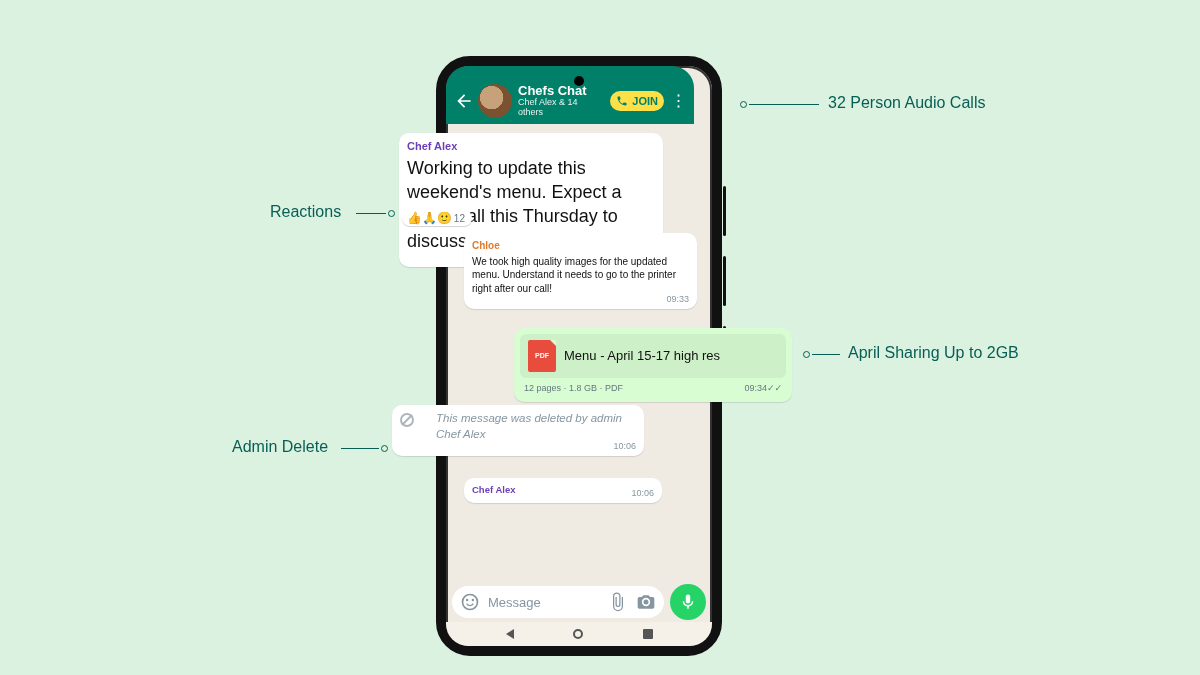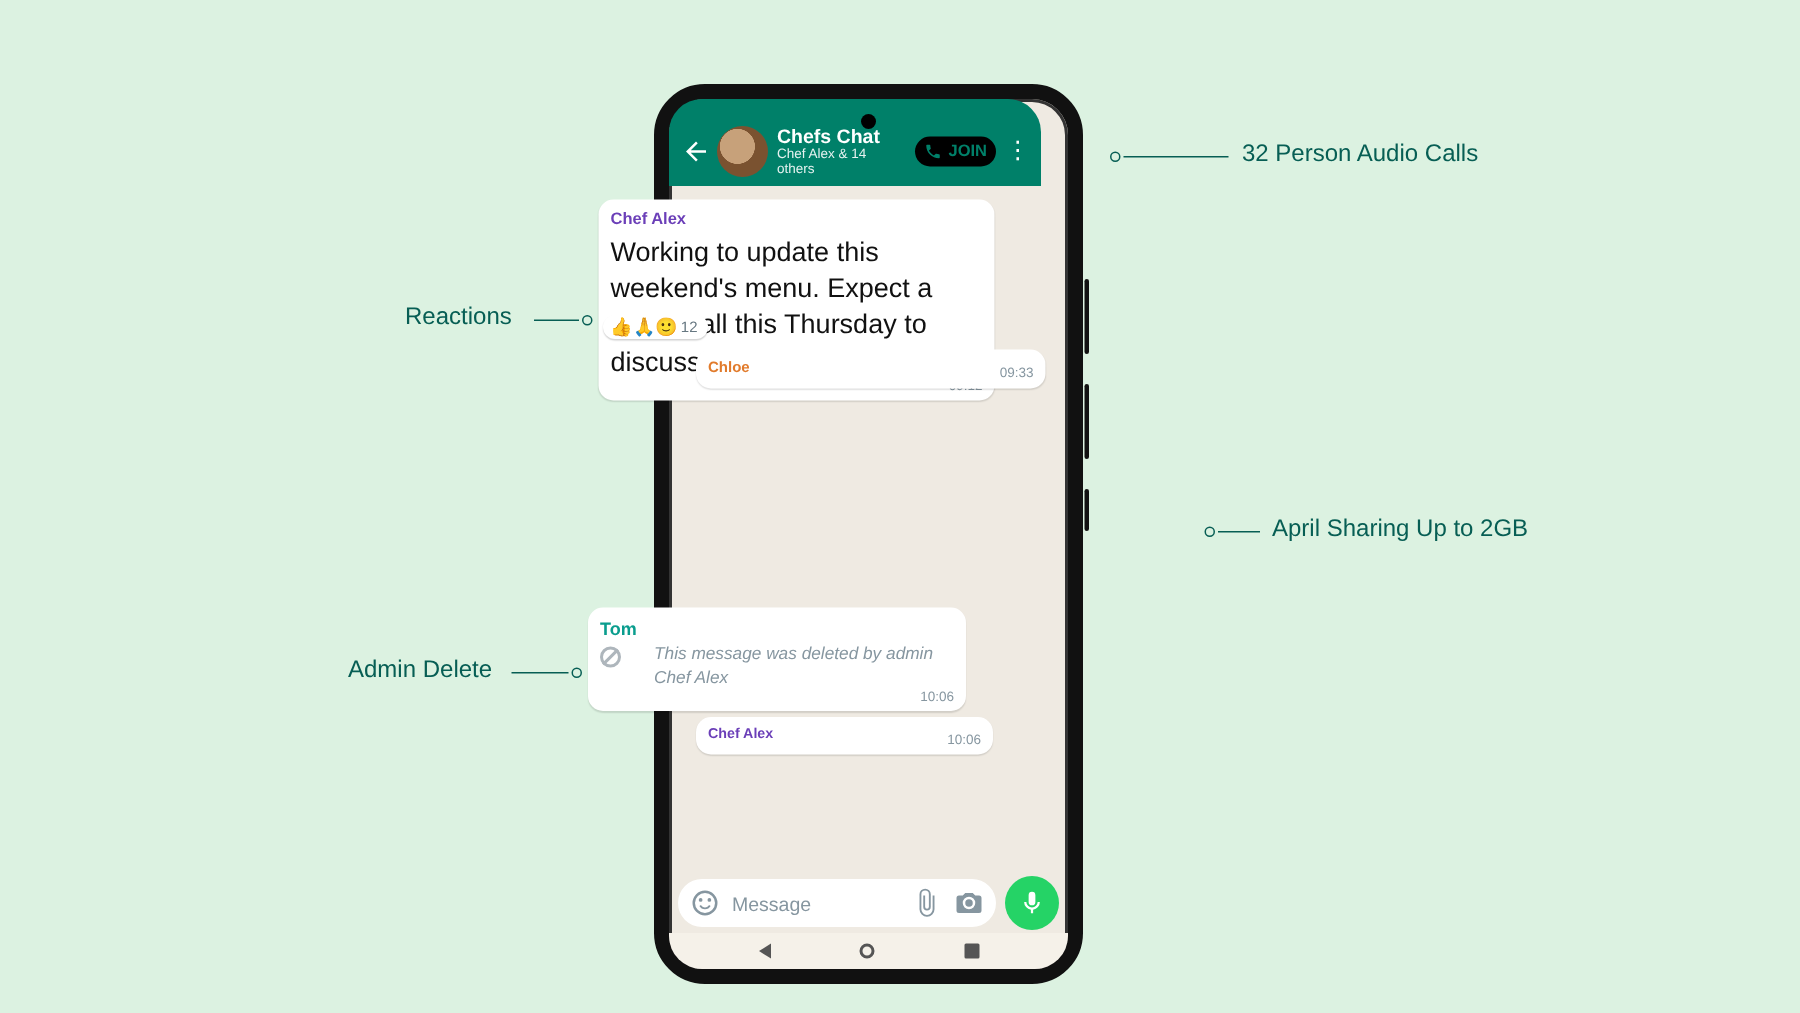--- a/index.html
+++ b/index.html
@@ -26,21 +26,21 @@
 .sidebtn.b3{top:260px;height:28px}
 
 
 .header{position:absolute;top:0;left:0;right:18px;height:58px;background:var(--teal-header);border-radius:22px 22px 0 0;display:flex;align-items:center;padding:12px 8px 0 8px;color:#fff;gap:6px;z-index:5}
 .back{width:18px}
 .back svg{width:20px;height:20px;fill:#fff;display:block}
 .avatar{width:34px;height:34px;border-radius:50%;background:radial-gradient(circle at 40% 40%,#c7a17a 0 40%,#7a5230 41% 100%)}
 .titleblk{flex:1;line-height:1.1}
 .title{font-weight:600;font-size:13px}
 .subtitle{font-size:9px;opacity:.9}
-.joinbtn{background:#000000;color:var(--teal-header);border-radius:18px;padding:4px 6px;display:flex;align-items:flex-end;gap:4px;font-weight:700;font-size:11px}
+.joinbtn{background:#fde047;color:var(--teal-header);border-radius:18px;padding:4px 6px;display:flex;align-items:flex-end;gap:4px;font-weight:700;font-size:11px}
 .joinbtn svg{width:12px;height:12px;fill:var(--teal-header)}
 .kebab{width:16px;text-align:center;font-size:16px;line-height:1;letter-spacing:-1px}
 
 
 .chat{position:absolute;top:58px;bottom:56px;left:0;right:0}
 
 
 .bubble{position:absolute;background:var(--msg-bg);border-radius:10px;padding:6px 8px 4px;box-shadow:0 1px 1px rgba(0,0,0,.12);font-size:11px;line-height:1.35;color:#111}
 .bubble .name{font-weight:600;font-size:11px;margin-bottom:2px}
 .bubble .ts{position:absolute;right:8px;bottom:4px;font-size:9px;color:var(--grey)}
@@ -147,26 +147,36 @@
 
     <div class="react">
       <span>👍</span>
       <span>🙏</span>
       <span>🙂</span>
       <span class="count">12</span>
     </div>
 
     <div class="bubble b-chloe">
       <div class="name">Chloe</div>
+      <div class="body">We took high quality images for the updated menu. Understand it needs to go to the printer right after our call!</div>
       <div class="ts">09:33</div>
     </div>
 
+    <div class="bubble b-file">
+      <div class="fileinner">
+        <div class="pdf">PDF</div>
+        <div class="filename">Menu - April 15-17 high res</div>
+      </div>
+      <div class="filemeta">
+        <span>12 pages · 1.8 GB · PDF</span>
+        <span><span>09:34</span><span class="checks">✓✓</span></span>
+      </div>
+    </div>
 
     <div class="bubble b-tom">
-      <div class="name">Tom</div>
       <div class="body">
         <div class="nosign"></div>
         <span>This message was deleted by admin Chef Alex</span>
       </div>
       <div class="ts">10:06</div>
     </div>
 
     <div class="bubble b-alex2">
       <div class="name">Chef Alex</div>
       <div class="ts">10:06</div>

